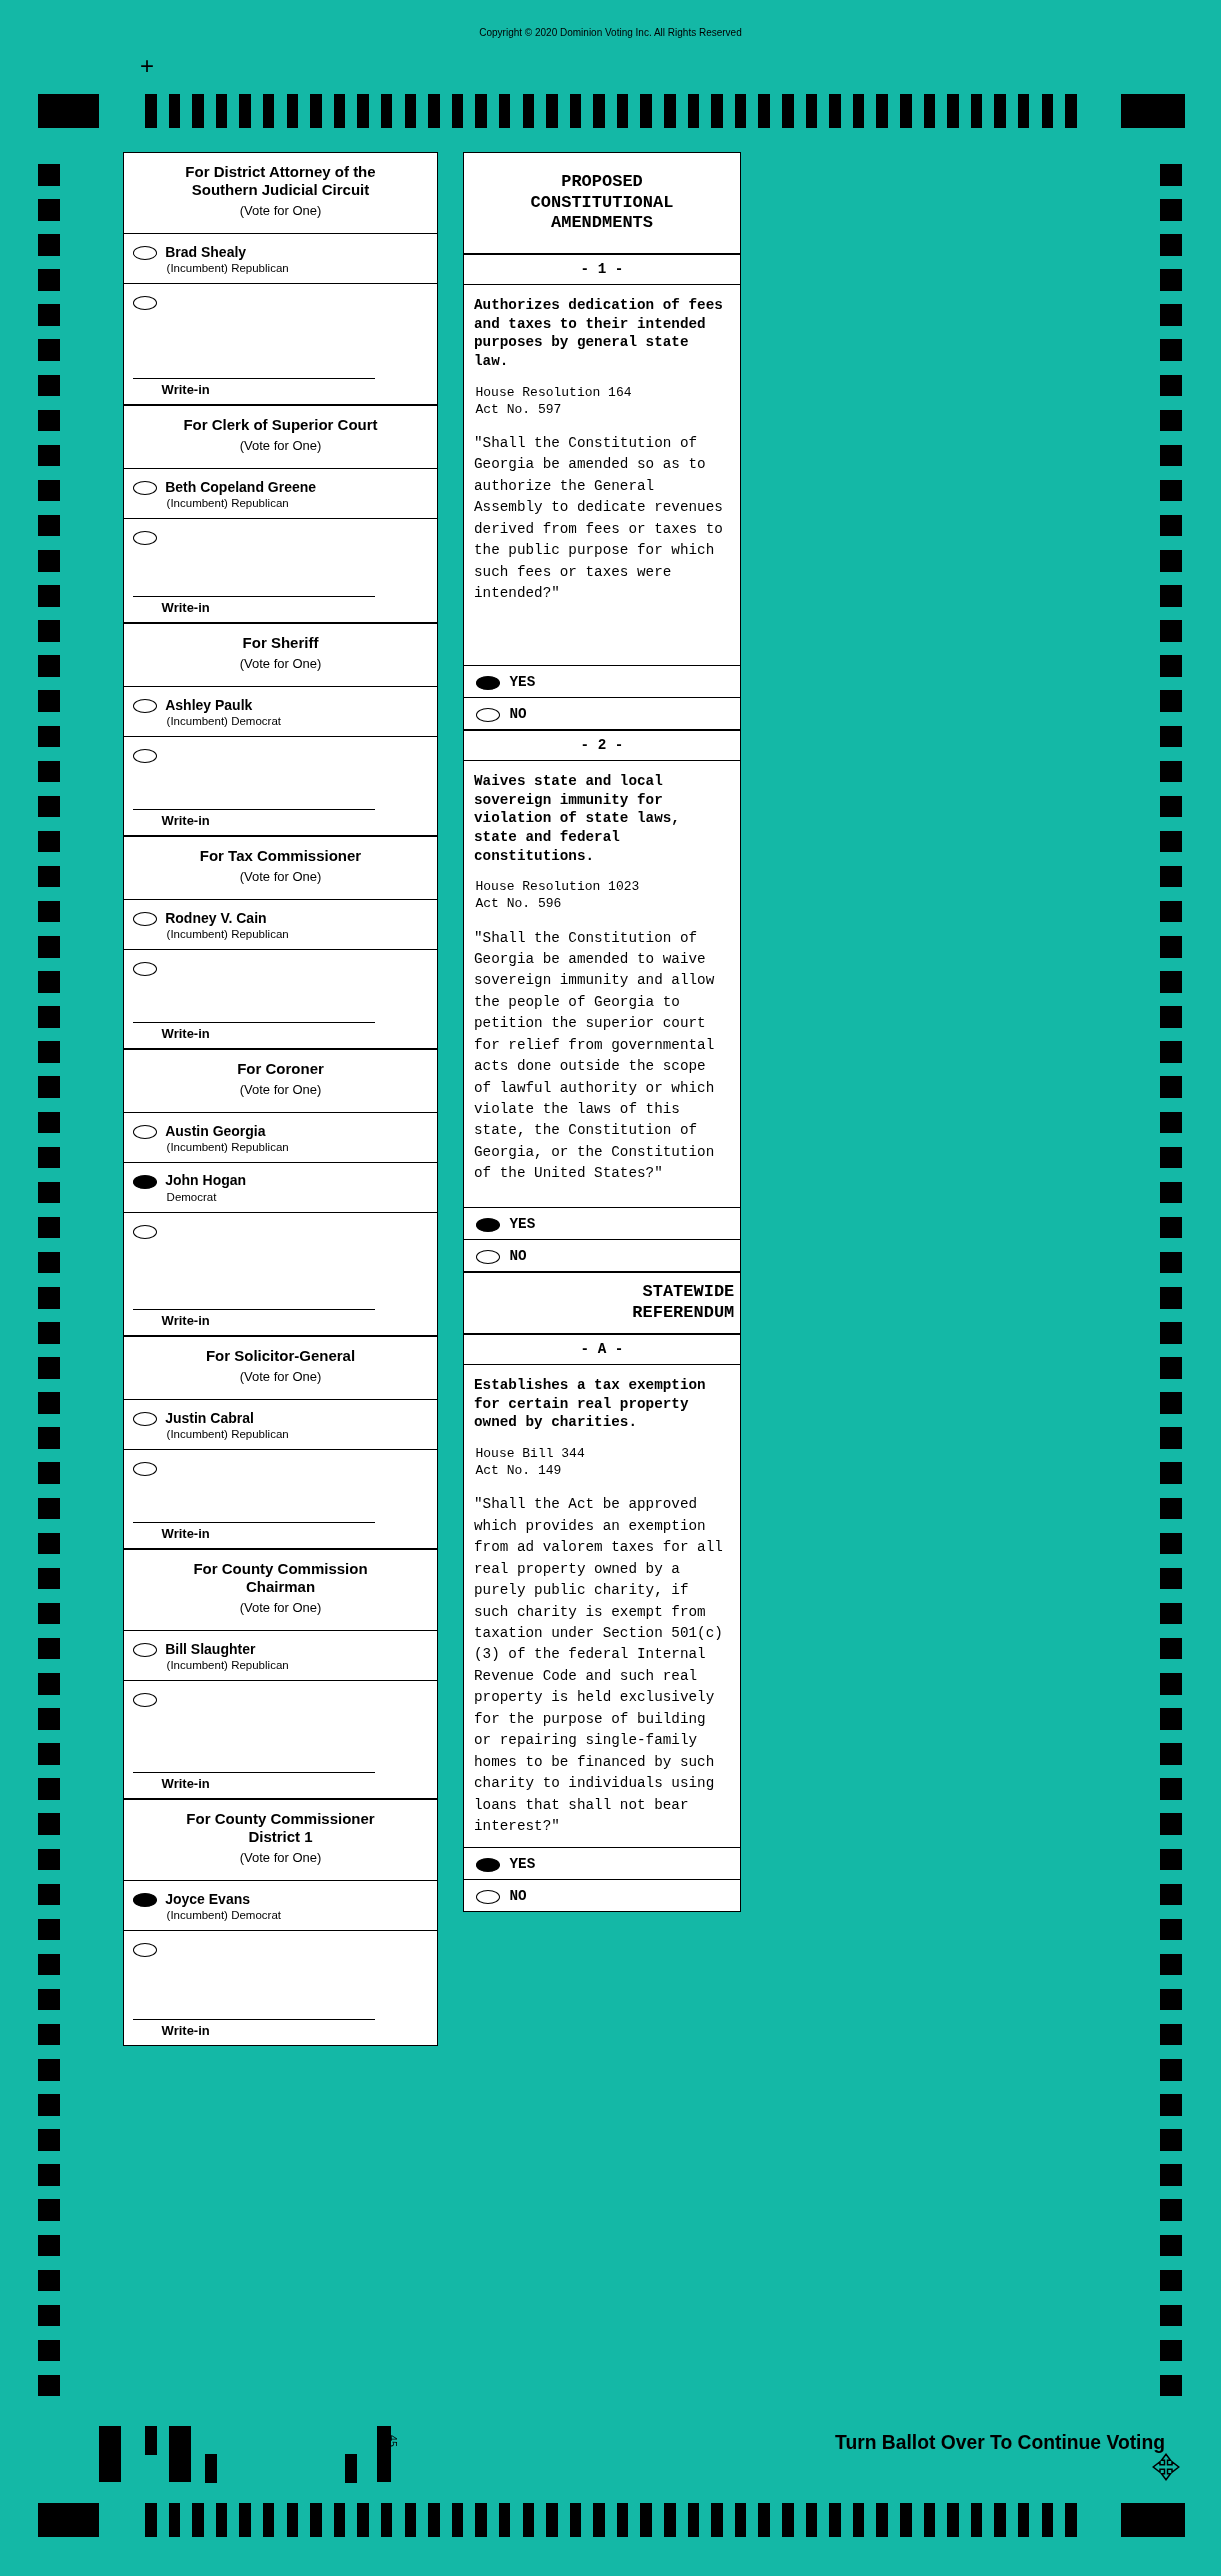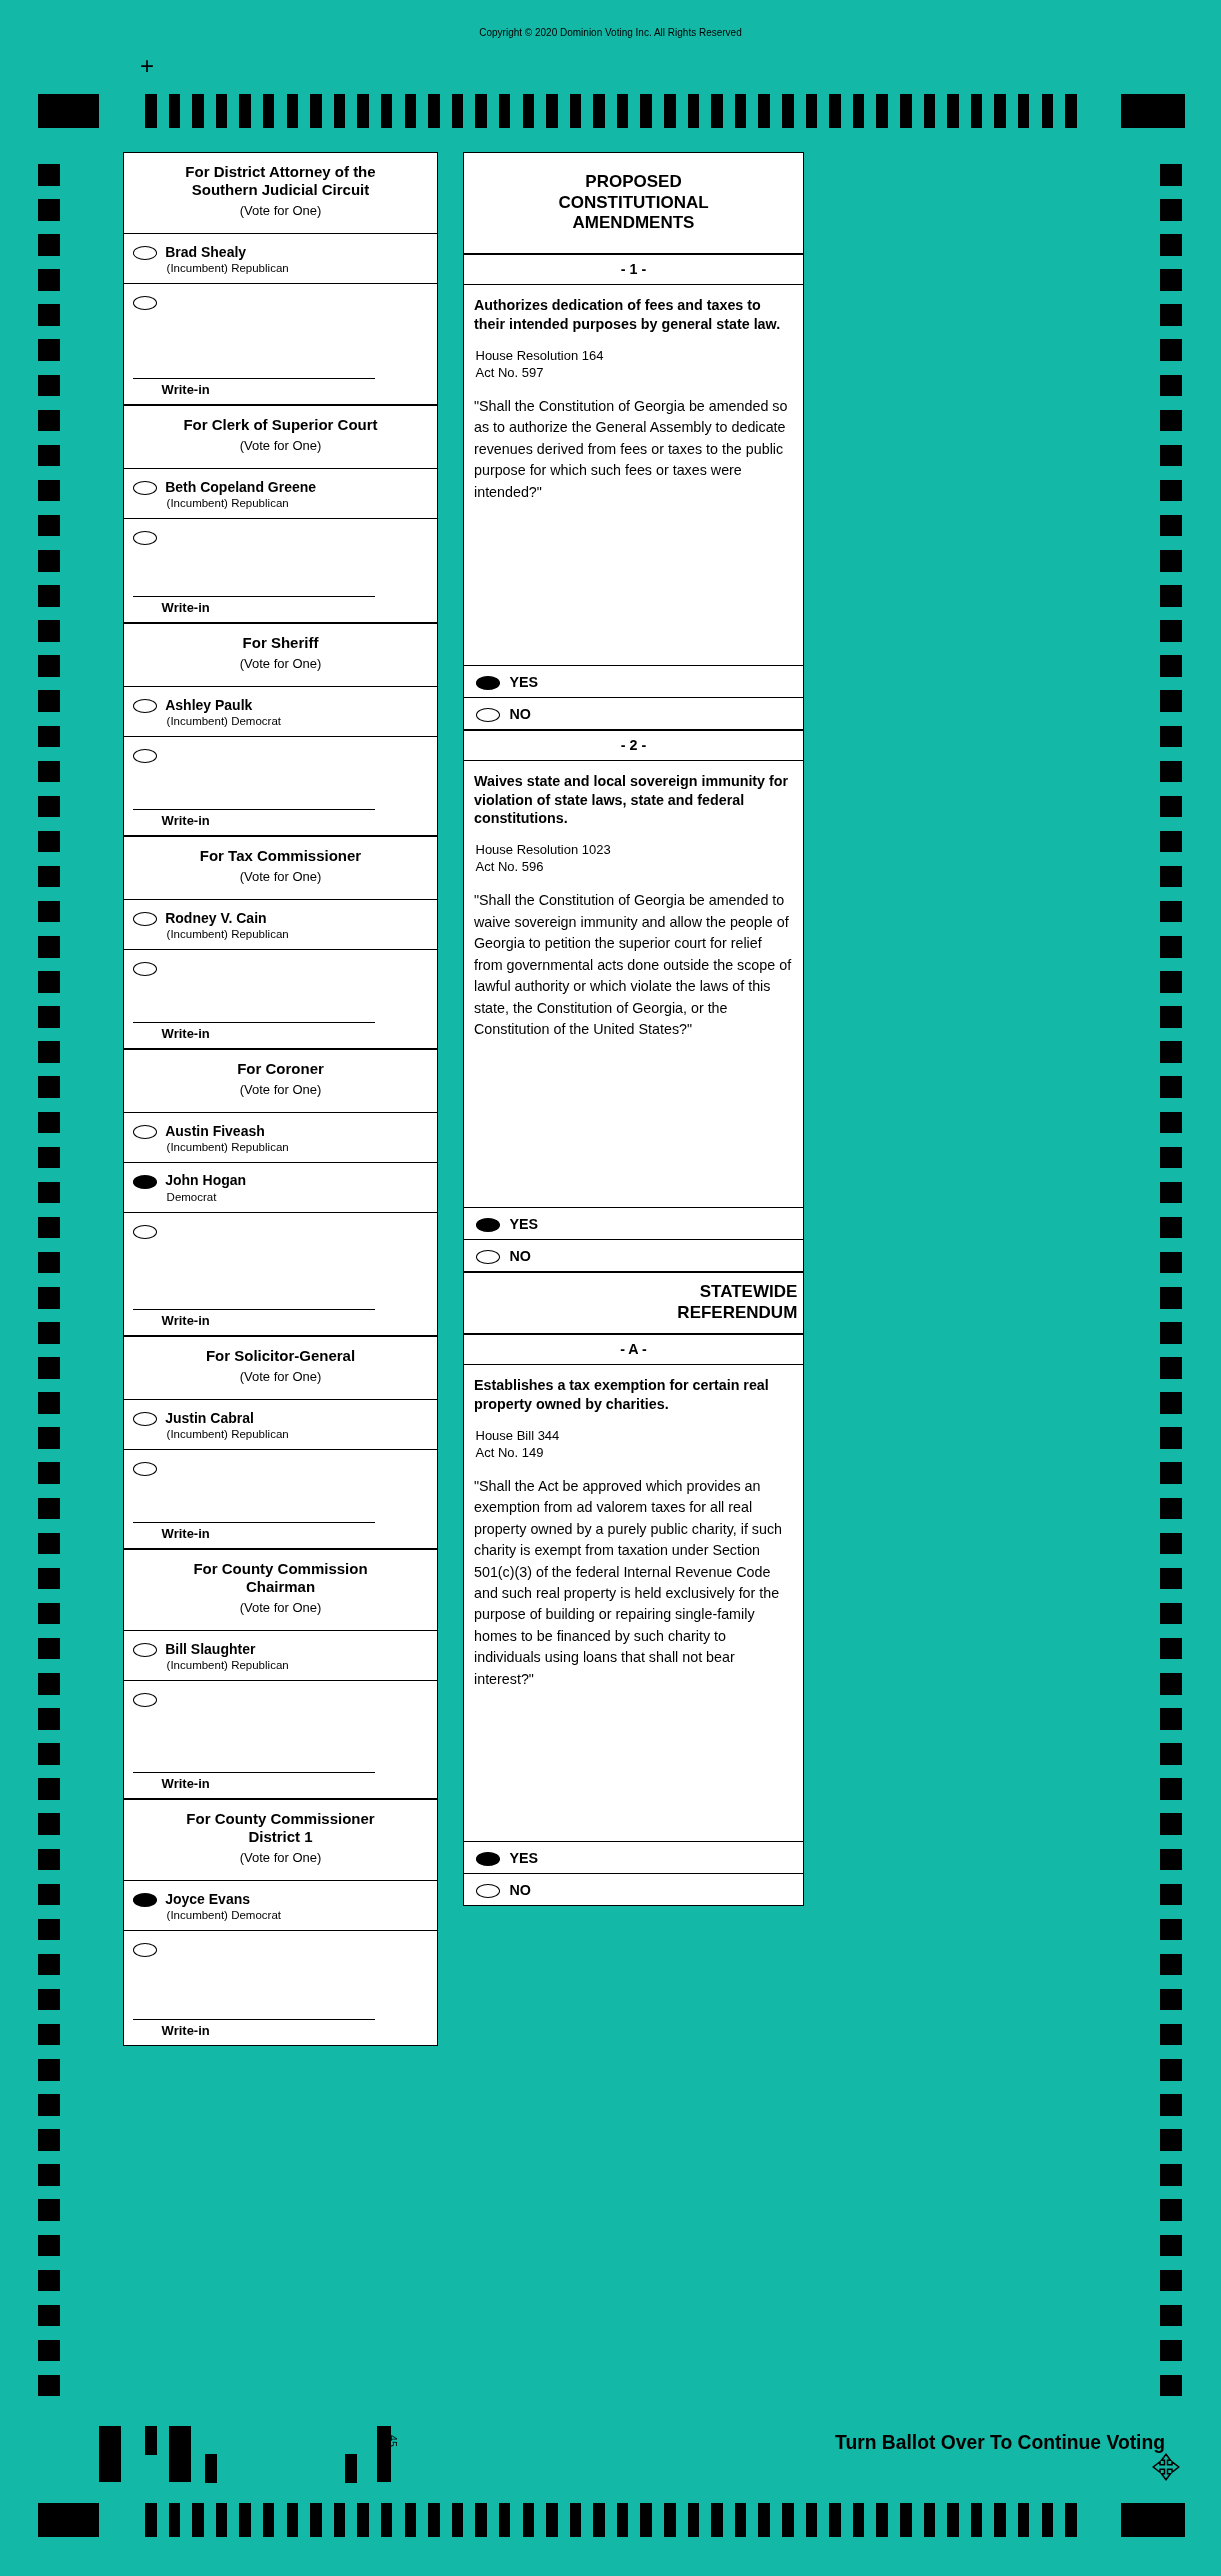--- a/index.html
+++ b/index.html
@@ -21,21 +21,21 @@
   .bars { flex:1; display:flex; justify-content:space-between; margin:0 44px 0 46px; }
   .vbar { width:11.5px; background:#000; }
   .side { position:absolute; top:164px; height:2233px; width:21.5px; display:flex; flex-direction:column; justify-content:space-between; }
   .side-left { left:38px; }
   .side-right { left:1160px; }
   .sq { width:21.5px; height:21.5px; background:#000; flex:none; }
 
   
   .ballot-col { position:absolute; top:152px; background:#fff; border:1.4px solid #000; }
   #left-col { left:123px; width:315px; }
-  #right-col { left:463px; width:341px; }
+  #right-col { left:463px; width:278px;font-family:Liberation Mono, monospace; }
 
   
   .race { display:flex; flex-direction:column; border-bottom:2.1px solid #000; }
   .race:last-child { border-bottom:none; }
   .race-header { padding:10px 7.2px 15.7px; text-align:center; }
   .race-title { font-weight:bold; font-size:15px; line-height:1.2; }
   .race-instruction { font-size:13px; margin-top:3.6px; }
   .option { display:flex; align-items:flex-start; padding:9.3px 8.6px; border-top:0.7px solid #000; }
   .option-empty { padding:9.3px 8.6px 10.7px; }
   .bubble { flex:none; width:24px; height:13.6px; border:1.4px solid #000; border-radius:50%; background:#fff; margin-top:2.9px; }
@@ -393,21 +393,21 @@
 
     <section class="race" style="min-height:287px">
       <div class="race-header">
         <div class="race-title">For Coroner</div>
         <div class="race-title"></div>
         <div class="race-instruction">(Vote for One)</div>
       </div>
       <div class="option">
         <span class="bubble" data-filled="false"></span>
         <span class="opt-text">
-          <span class="opt-name">Austin Fiveash</span>
+          <span class="opt-name">Austin Georgia</span>
           <span class="opt-party">(Incumbent) Republican</span>
         </span>
       </div>
       <div class="option">
         <span class="bubble" data-filled="true"></span>
         <span class="opt-text">
           <span class="opt-name">John Hogan</span>
           <span class="opt-party">Democrat</span>
         </span>
       </div>

